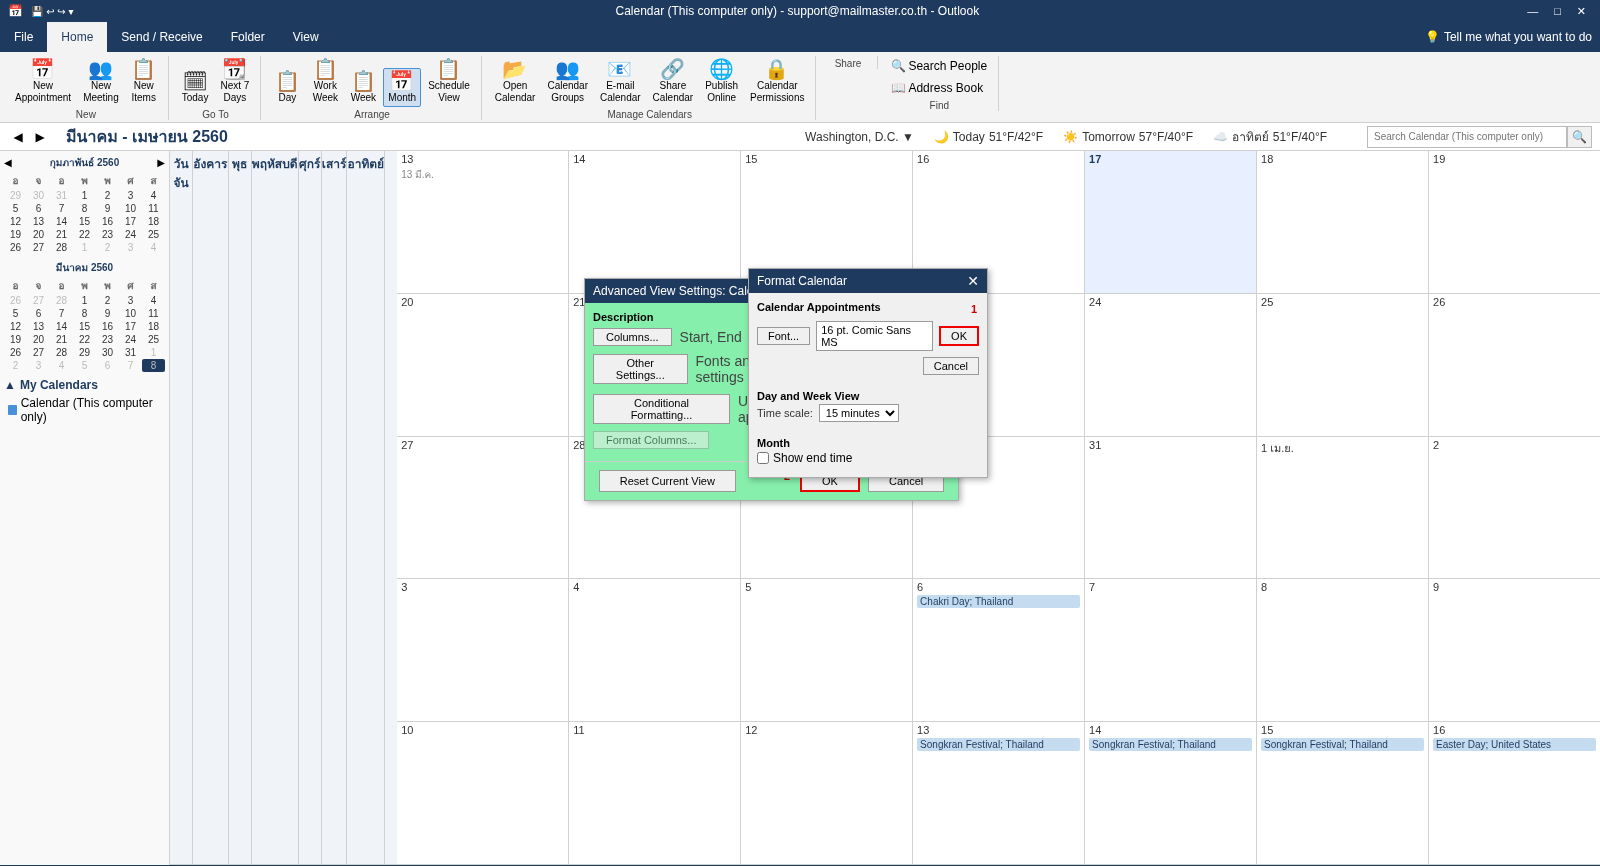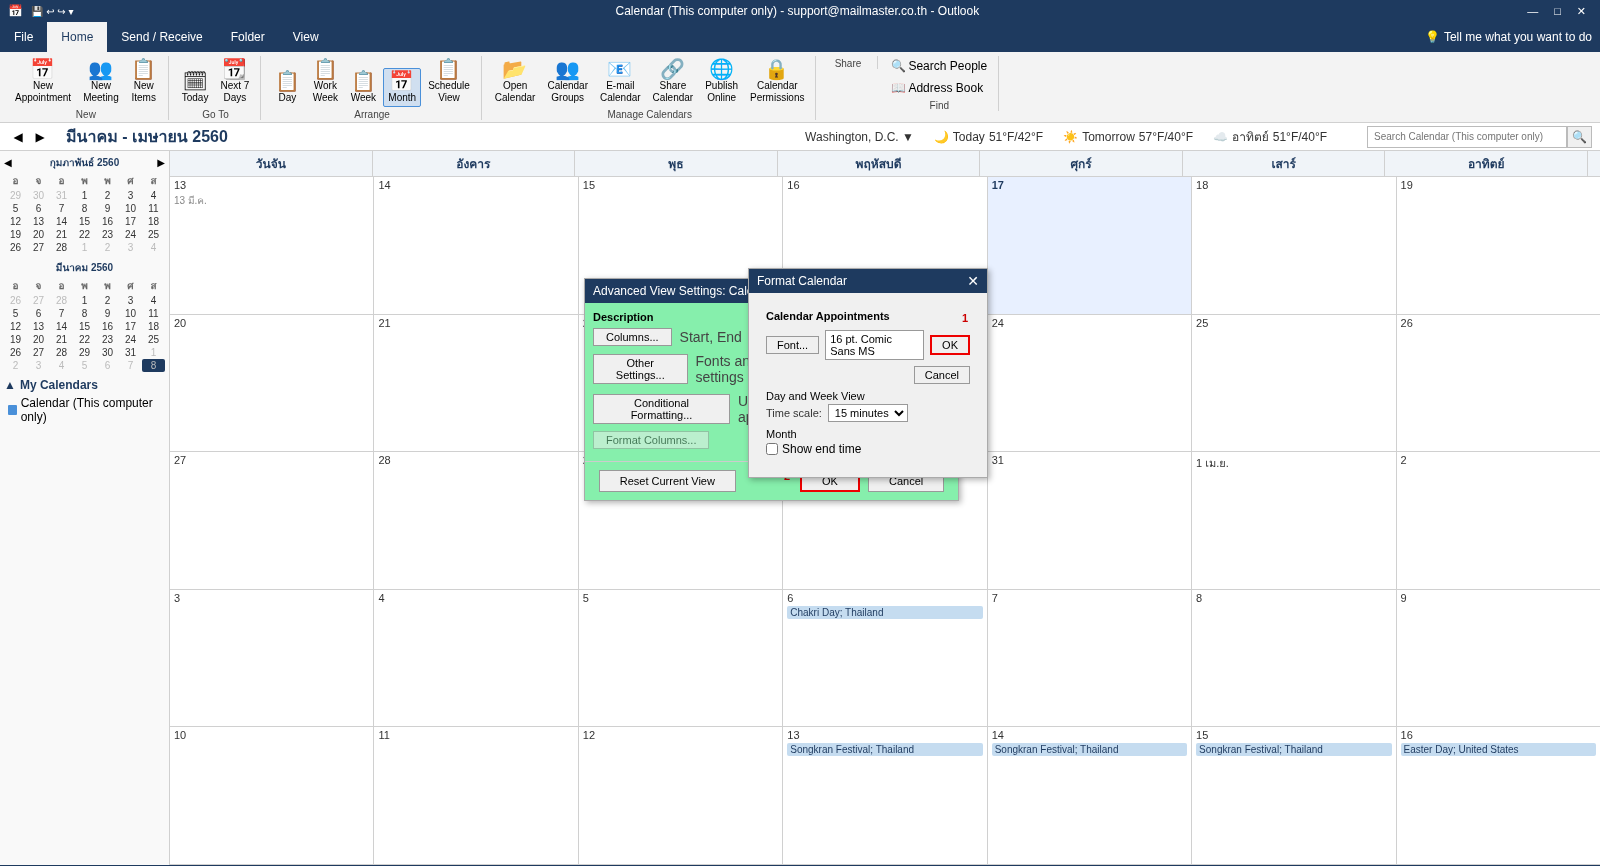--- a/index.html
+++ b/index.html
@@ -54,21 +54,21 @@
     .mini-cal-grid td.today { background: #1e3a5f; color: white; border-radius: 2px; }
     .mini-cal-grid td.other-month { color: #bbb; }
     .section-header { font-size: 11px; font-weight: bold; color: #1e3a5f; display: flex; align-items: center; gap: 4px; margin: 6px 0 2px; cursor: pointer; }
     .calendar-item { font-size: 11px; padding: 2px 4px; display: flex; align-items: center; gap: 4px; cursor: pointer; border-radius: 2px; }
     .cal-dot { width: 10px; height: 10px; background: #4a90d9; border-radius: 1px; }
 
     
     .status-bar { height: 20px; background: #1e3a5f; display: flex; align-items: center; padding: 0 8px; color: white; font-size: 11px; justify-content: space-between; }
 
     
-    .cal-area { flex: 1; display: flex; flex-direction: column; overflow: hidden; }
+    .cal-area { flex: 1; display: flex; flex-direction: row; overflow: hidden; }
     .cal-header-row { display: flex; background: #f0f4f8; border-bottom: 1px solid #d0d0d0; }
     .cal-header-cell { flex: 1; text-align: center; padding: 3px 0; font-size: 12px; color: #1e3a5f; font-weight: bold; border-right: 1px solid #d0d0d0; }
     .cal-header-cell:last-child { border-right: none; }
     .cal-grid { flex: 1; display: flex; flex-direction: column; }
     .cal-row { flex: 1; display: flex; border-bottom: 1px solid #d0d0d0; }
     .cal-cell { flex: 1; border-right: 1px solid #d0d0d0; padding: 2px 4px; background: white; vertical-align: top; position: relative; overflow: hidden; }
     .cal-cell:last-child { border-right: none; }
     .cal-cell.today { background: #e8f0ff; }
     .cal-date { font-size: 11px; color: #333; margin-bottom: 2px; }
     .cal-date.thai { font-size: 10px; color: #888; }
@@ -91,21 +91,21 @@
 
     
     .dialog-format { position: absolute; top: 268px; left: 748px; width: 240px; background: #f0f0f0; border: 1px solid #aaa; box-shadow: 2px 2px 6px rgba(0,0,0,0.3); z-index: 110; }
     .dialog-format .dialog-title-bar { background: #1e3a5f; }
     .format-section { font-size: 11px; font-weight: bold; margin-bottom: 4px; color: #000; }
     .format-row { display: flex; align-items: center; gap: 6px; margin-bottom: 6px; }
     .format-font-btn { padding: 2px 10px; border: 1px solid #999; background: #f0f0f0; cursor: pointer; font-size: 11px; }
     .format-font-display { flex: 1; border: 1px solid #999; padding: 2px 4px; font-size: 11px; background: white; text-align: left; }
     .format-ok-btn { padding: 2px 10px; border: 2px solid #e00; background: #f0f0f0; cursor: pointer; font-size: 11px; min-width: 36px; }
     .format-cancel-btn { padding: 2px 10px; border: 1px solid #999; background: #f0f0f0; cursor: pointer; font-size: 11px; }
-    .format-sub-section { font-size: 11px; font-weight: normal; margin: 6px 0 2px; color: #000; }
+    .format-sub-section { font-size: 11px; font-weight: bold; margin: 15px 0 2px; color: #000; }
     .format-scale-row { display: flex; align-items: center; gap: 6px; margin-bottom: 6px; }
     .format-scale-label { font-size: 11px; color: #333; }
     .format-select { border: 1px solid #999; font-size: 11px; padding: 1px 2px; background: white; }
     .format-checkbox-row { display: flex; align-items: center; gap: 4px; margin-bottom: 4px; }
     .format-checkbox { width: 12px; height: 12px; }
     .step-label { font-size: 11px; font-weight: bold; color: #cc0000; margin-right: 2px; }
   </style>
 </head>
 <body>
 
@@ -612,21 +612,21 @@
       <button class="dialog-footer-btn primary">OK</button>
       <button class="dialog-footer-btn">Cancel</button>
     </div>
   </div>
 
   <div class="dialog-format">
     <div class="dialog-title-bar">
       <span>Format Calendar</span>
       <span class="dialog-close">✕</span>
     </div>
-    <div style="padding:17px;">
+    <div style="padding:8px;">
 
       <div style="display:flex;justify-content:space-between;align-items:center;margin-bottom:4px;">
         <span class="format-section">Calendar Appointments</span>
         <span class="step-label">1</span>
       </div>
       <div class="format-row">
         <button class="format-font-btn">Font...</button>
         <div class="format-font-display">16 pt. Comic Sans MS</div>
         <button class="format-ok-btn">OK</button>
       </div>

